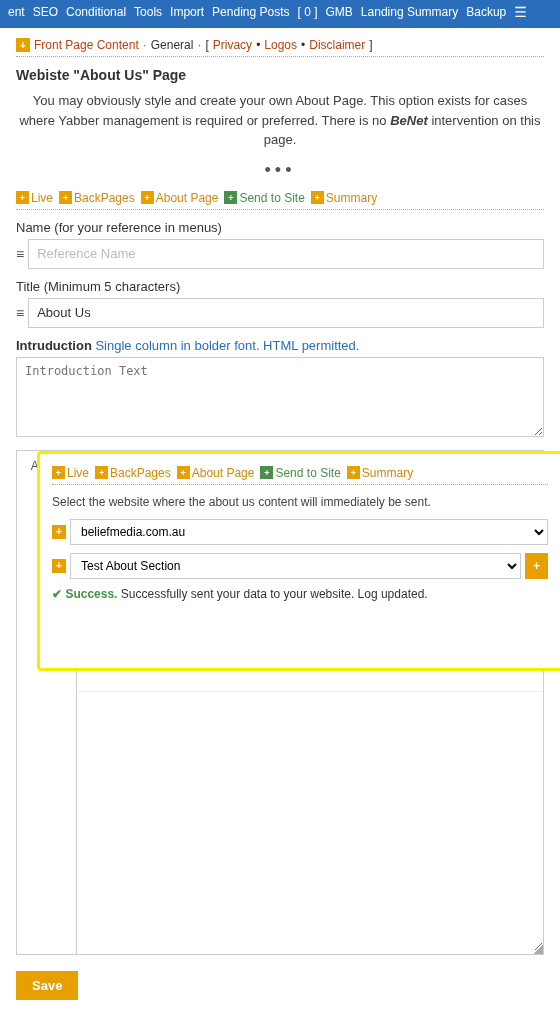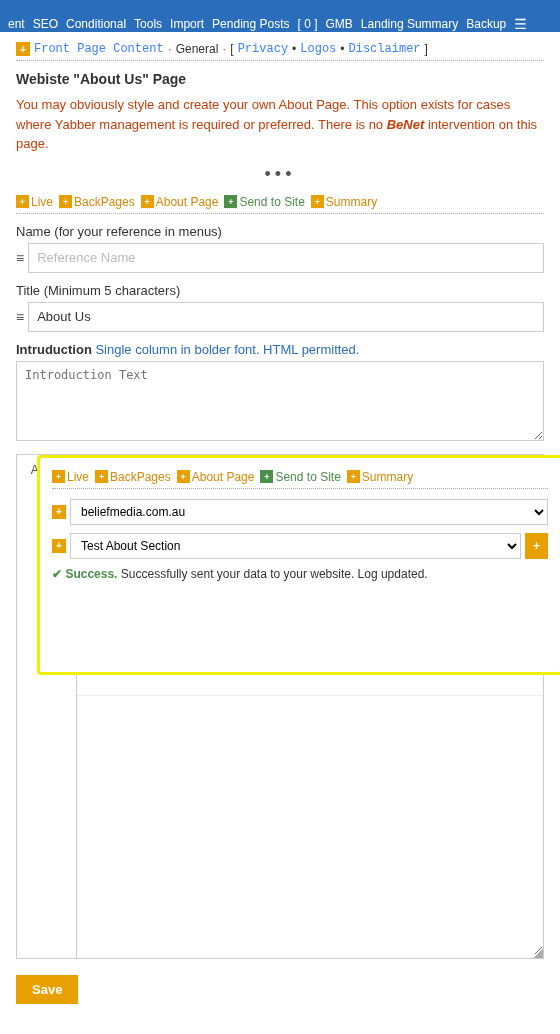--- a/index.html
+++ b/index.html
@@ -3,21 +3,21 @@
   <meta charset="utf-8">
   <style>
     * { box-sizing: border-box; margin: 0; padding: 0; }
     body { font-family: Arial, sans-serif; font-size: 13px; background: #fff; color: #333; width: 560px; min-height: 1034px; overflow-x: hidden; }
 
     
     .top-nav {
       background: #2a6ebb;
       color: #fff;
       font-size: 12px;
-      padding: 16px 8px;
+      padding: 4px 8px;
       display: flex;
       align-items: center;
       gap: 8px;
       flex-wrap: wrap;
       height: 28px;
       overflow: hidden;
     }
     .top-nav span {
       cursor: pointer;
       white-space: nowrap;
@@ -42,21 +42,21 @@
       border: none;
       width: 14px;
       height: 14px;
       display: inline-flex;
       align-items: center;
       justify-content: center;
       font-size: 10px;
       cursor: pointer;
       font-weight: bold;
     }
-    .breadcrumb .link { color: #3b82f6; cursor: pointer; text-decoration: none; font-family: Liberation Mono, monospace; }
+    .breadcrumb .link { color: #c2410c; cursor: pointer; text-decoration: none; }
     .breadcrumb .sep { color: #666; }
     .breadcrumb .bracket { color: #333; }
 
     
     .dotted-divider {
       border: none;
       border-top: 1px dotted #aaa;
       margin: 4px 0 10px 0;
     }
 
@@ -64,23 +64,24 @@
     .section-heading {
       font-size: 14px;
       font-weight: bold;
       color: #333;
       margin-bottom: 8px;
     }
 
     
     .para-text {
       font-size: 13px;
-      color: #c2410c;
+      color: #404040;
       line-height: 1.5;
       margin-bottom: 8px;
+      text-align: center;
     }
     .para-text .italic { font-style: italic; }
     .para-text .bold { font-weight: bold; }
 
     .ellipsis-dots {
       text-align: center;
       color: #555;
       font-size: 18px;
       letter-spacing: 4px;
       margin: 10px 0;
@@ -486,20 +487,21 @@
               <span class="psq gsq">+</span>
               <span class="glabel">Send to Site</span>
             </div>
             <div class="pitem">
               <span class="psq">+</span>
               <span class="plabel">Summary</span>
             </div>
           </div>
           <hr class="popup-divider">
 
+          <div class="popup-subtext">Select the website where the about us content will immediately be sent.</div>
 
           <div class="popup-select-row">
             <span class="popup-plus">+</span>
             <select class="popup-select">
               <option>beliefmedia.com.au</option>
             </select>
           </div>
 
           <div class="popup-select-row">
             <span class="popup-plus">+</span>

